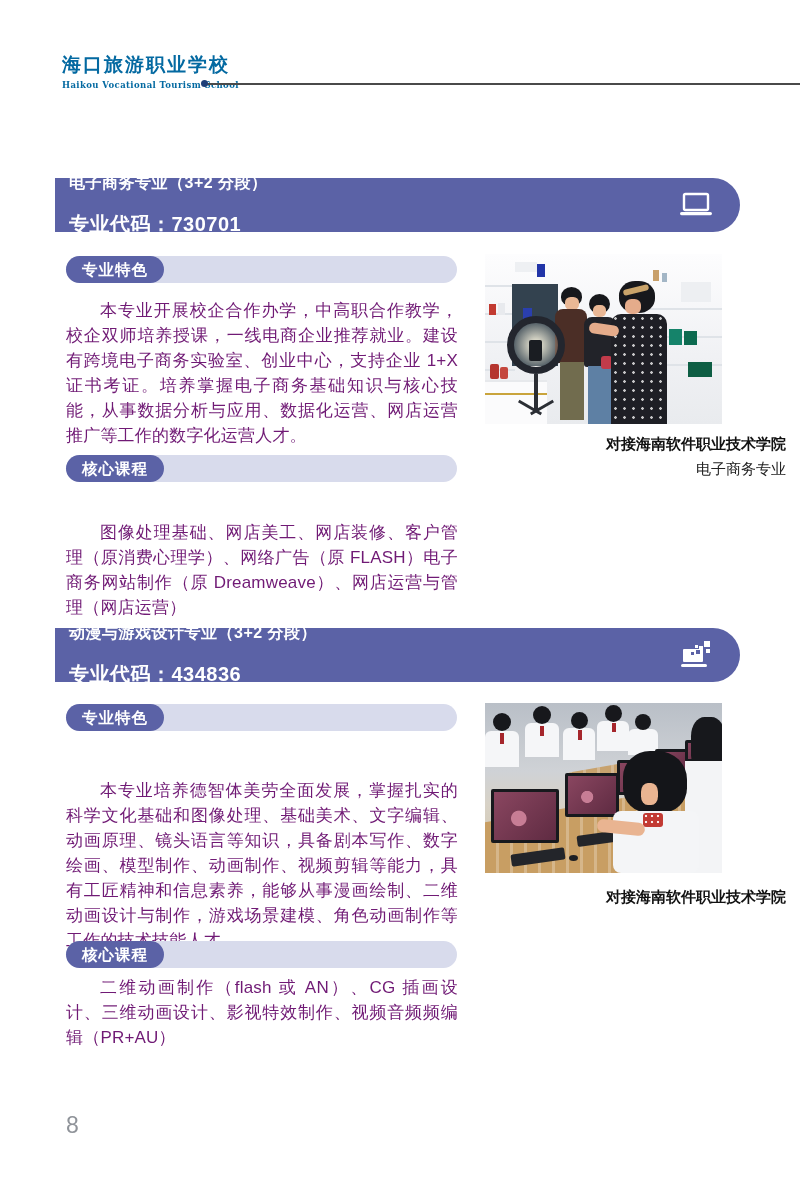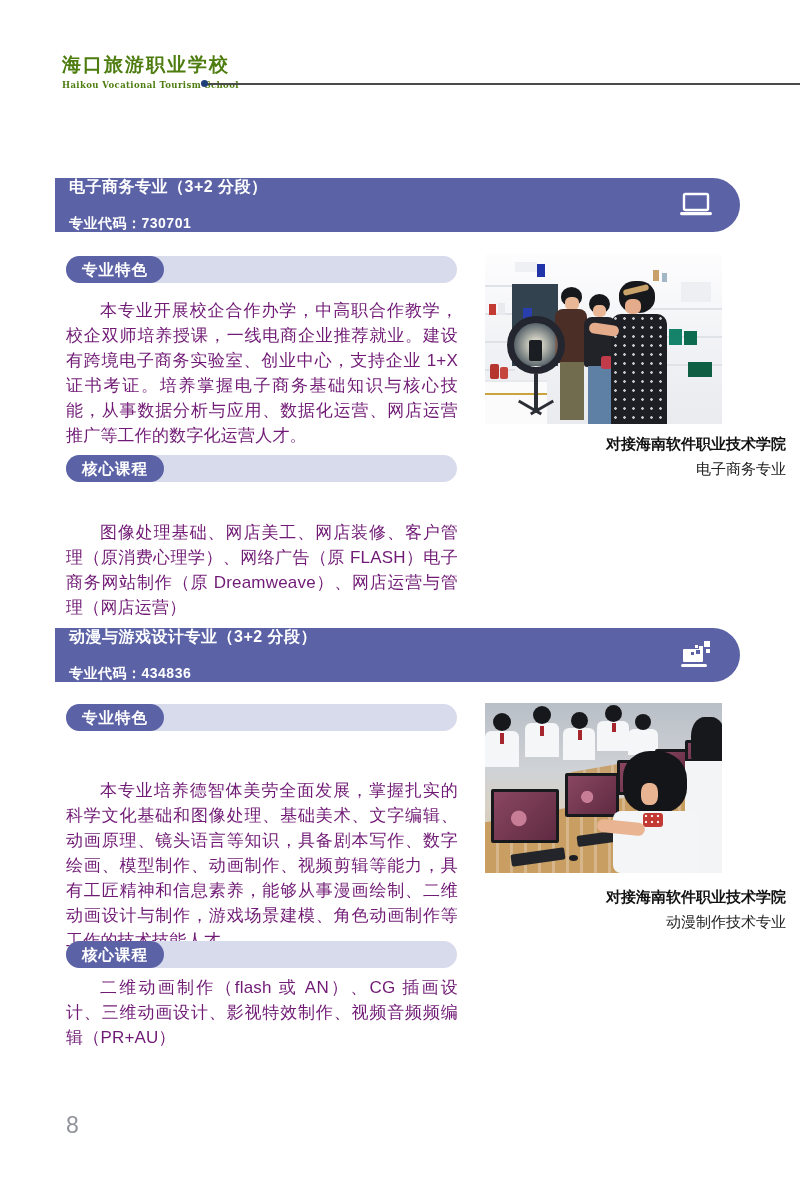--- a/index.html
+++ b/index.html
@@ -1,32 +1,32 @@
 <!DOCTYPE html>
 <html><head>
 <meta charset="utf-8">
 <style>
   * { margin:0; padding:0; box-sizing:border-box; }
   html,body { background:#fff; }
   body { font-family:"Liberation Sans", sans-serif; }
   .page { position:relative; width:800px; height:1200px; background:#ffffff; overflow:hidden; }
 
   
-  .logo-block { position:absolute; left:62px; top:52px; color:#4d7c0f; }
+  .logo-block { position:absolute; left:62px; top:52px; color:#0369a1; }
   .logo-cn { font-family:"DejaVu Serif", serif; font-weight:bold; font-size:19px; letter-spacing:2px; }
   .logo-en { font-family:"DejaVu Serif", serif; font-weight:bold; font-size:8.5px; letter-spacing:0.4px; margin-top:2px; }
   .header-rule { position:absolute; left:205px; top:83px; width:595px; height:1.5px; background:#4a4a4a; }
   .header-dot { position:absolute; left:201px; top:80px; width:7px; height:7px; border-radius:50%; background:#1d3e78; }
 
   
   .section-bar { position:absolute; left:55px; width:685px; height:54px; background:#5b62a6;
                  border-radius:0 27px 27px 0; color:#fff; display:flex; flex-direction:column;
                  justify-content:center; padding-left:14px; }
   .bar-title { font-size:16px; font-weight:bold; letter-spacing:0.5px; }
-  .bar-code  { font-size:14px; font-weight:bold; margin-top:17px; letter-spacing:0.5px; }
+  .bar-code  { font-size:20px; font-weight:bold; margin-top:17px; letter-spacing:0.5px; }
   .bar-icon { position:absolute; right:26px; top:50%; transform:translateY(-50%); width:36px; height:30px; }
 
   
   .label-row { position:absolute; left:66px; width:391px; height:27px; background:#d8dbec; border-radius:14px; }
   .label-pill { position:absolute; left:0; top:0; height:27px; line-height:27px; padding:0 16px;
                 background:#5b62a6; color:#fff; font-size:15.5px; font-weight:bold; border-radius:14px; letter-spacing:1px; }
 
   
   .body-text { position:absolute; left:66px; width:392px; font-size:17px; line-height:25px; color:#701a75;
                text-align:justify; text-indent:2em; letter-spacing:0.2px; }
@@ -216,18 +216,17 @@
 
     <div style="left:138px;top:48px;width:64px;height:62px;background:#141519;border-radius:42% 46% 40% 40%;"></div>
     <div style="left:156px;top:80px;width:17px;height:22px;background:#e9b491;border-radius:40%;"></div>
     <div style="left:128px;top:108px;width:86px;height:62px;background:#f4f5f7;border-radius:8px;"></div>
     <div class="polka-red" style="left:158px;top:110px;width:20px;height:14px;border-radius:3px;"></div>
     <div style="left:112px;top:118px;width:48px;height:13px;background:#e9b491;border-radius:7px;transform:rotate(6deg);"></div>
   </div>
 
   <div class="caption" style="top:884px;">
     <div class="caption-bold">对接海南软件职业技术学院</div>
-    <div class="caption-sub">动漫制作技术专业</div>
   </div>
 
   <div class="page-number">8</div>
 
 </div>
 
 </body></html>

